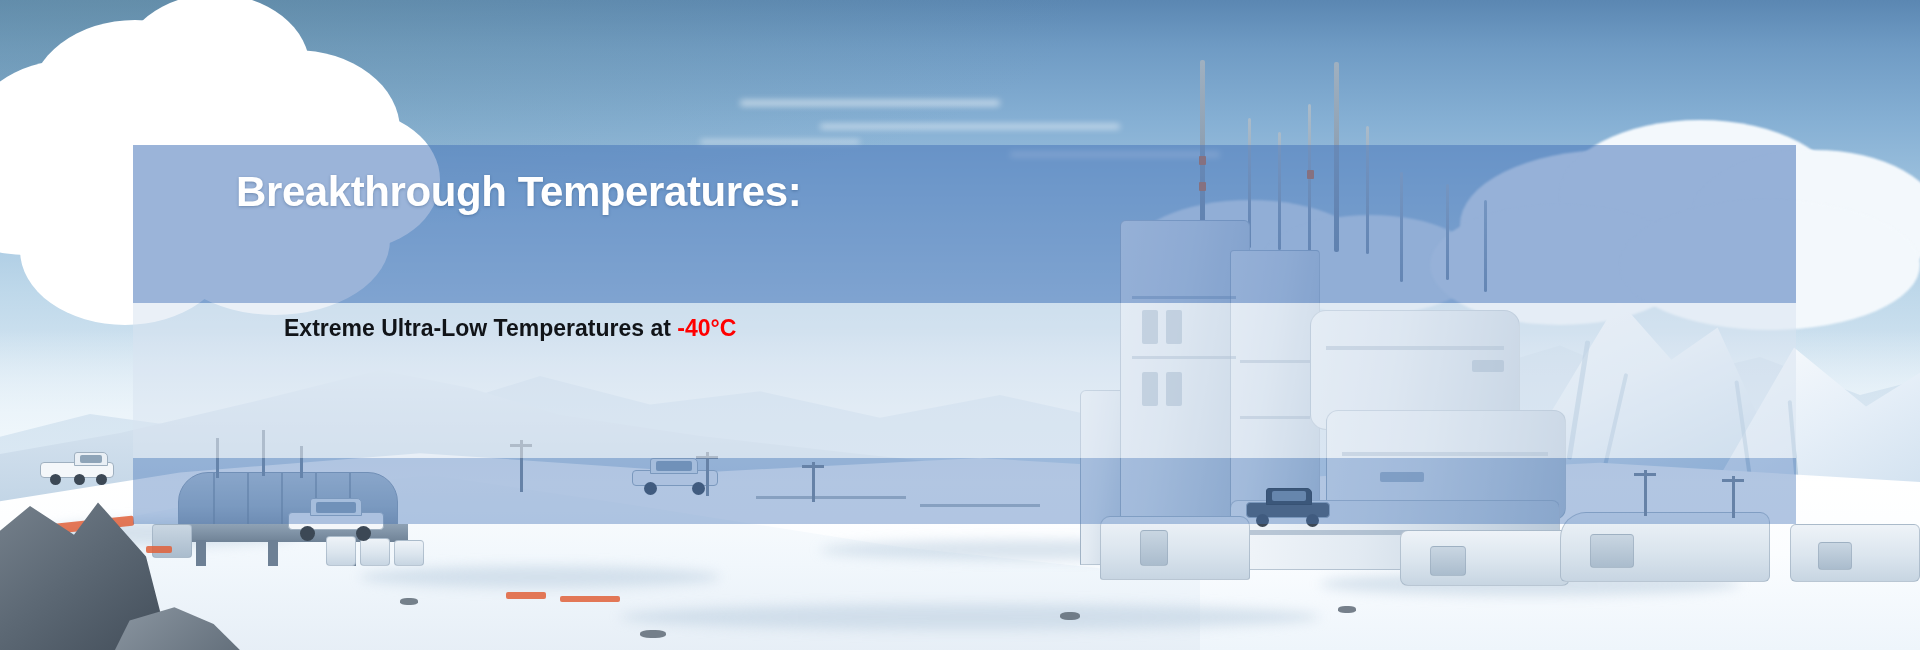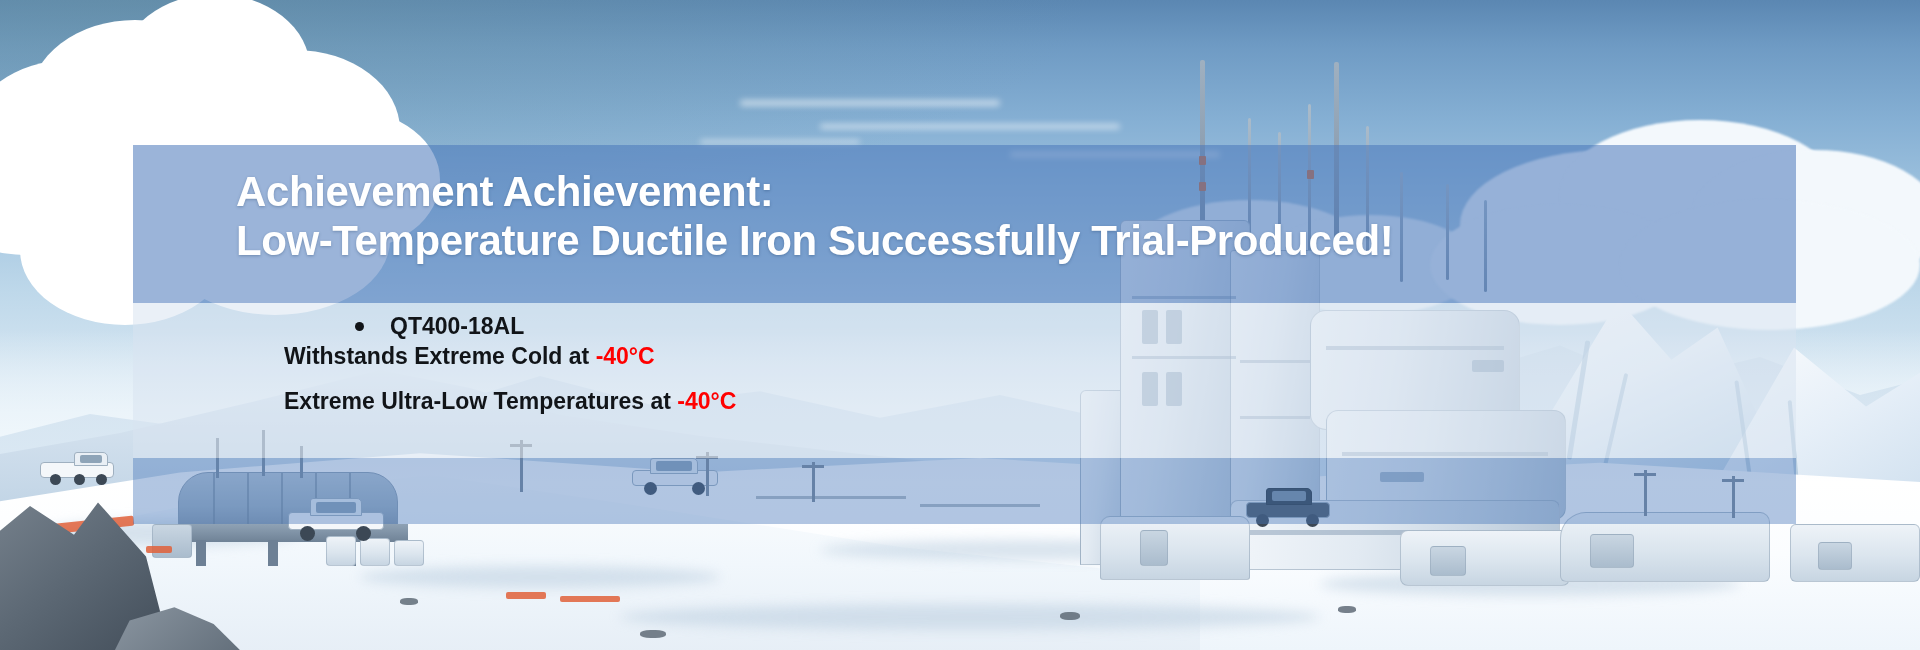--- a/index.html
+++ b/index.html
@@ -442,33 +442,25 @@
     <div class="rock"></div>
     <div class="rock2"></div>
   </div>
 
   <div class="overlay">
     <div class="panel-head"></div>
     <div class="panel-body"></div>
     <div class="panel-foot"></div>
 
     <div class="headline">
-      <span>Achievement Achievement:</span>
-      <span class="l2">Low-Temperature Ductile Iron Successfully Trial-Produced!</span>
+      <span>Breakthrough Temperatures:</span>
     </div>
 
     <div class="bullets">
 
-      <div class="bl-item">
-        <div class="bl-top">
-          <span class="bl-dot"></span>
-          <span>QT400-18AL</span>
-        </div>
-        <div class="bl-sub"><span>Withstands Extreme Cold at </span><span class="temp">-40°C</span></div>
-      </div>
 
       <div class="bl-item">
         <div class="bl-sub"><span>Extreme Ultra-Low Temperatures at </span><span class="temp">-40°C</span></div>
       </div>
 
     </div>
   </div>
 
 </div>
 

